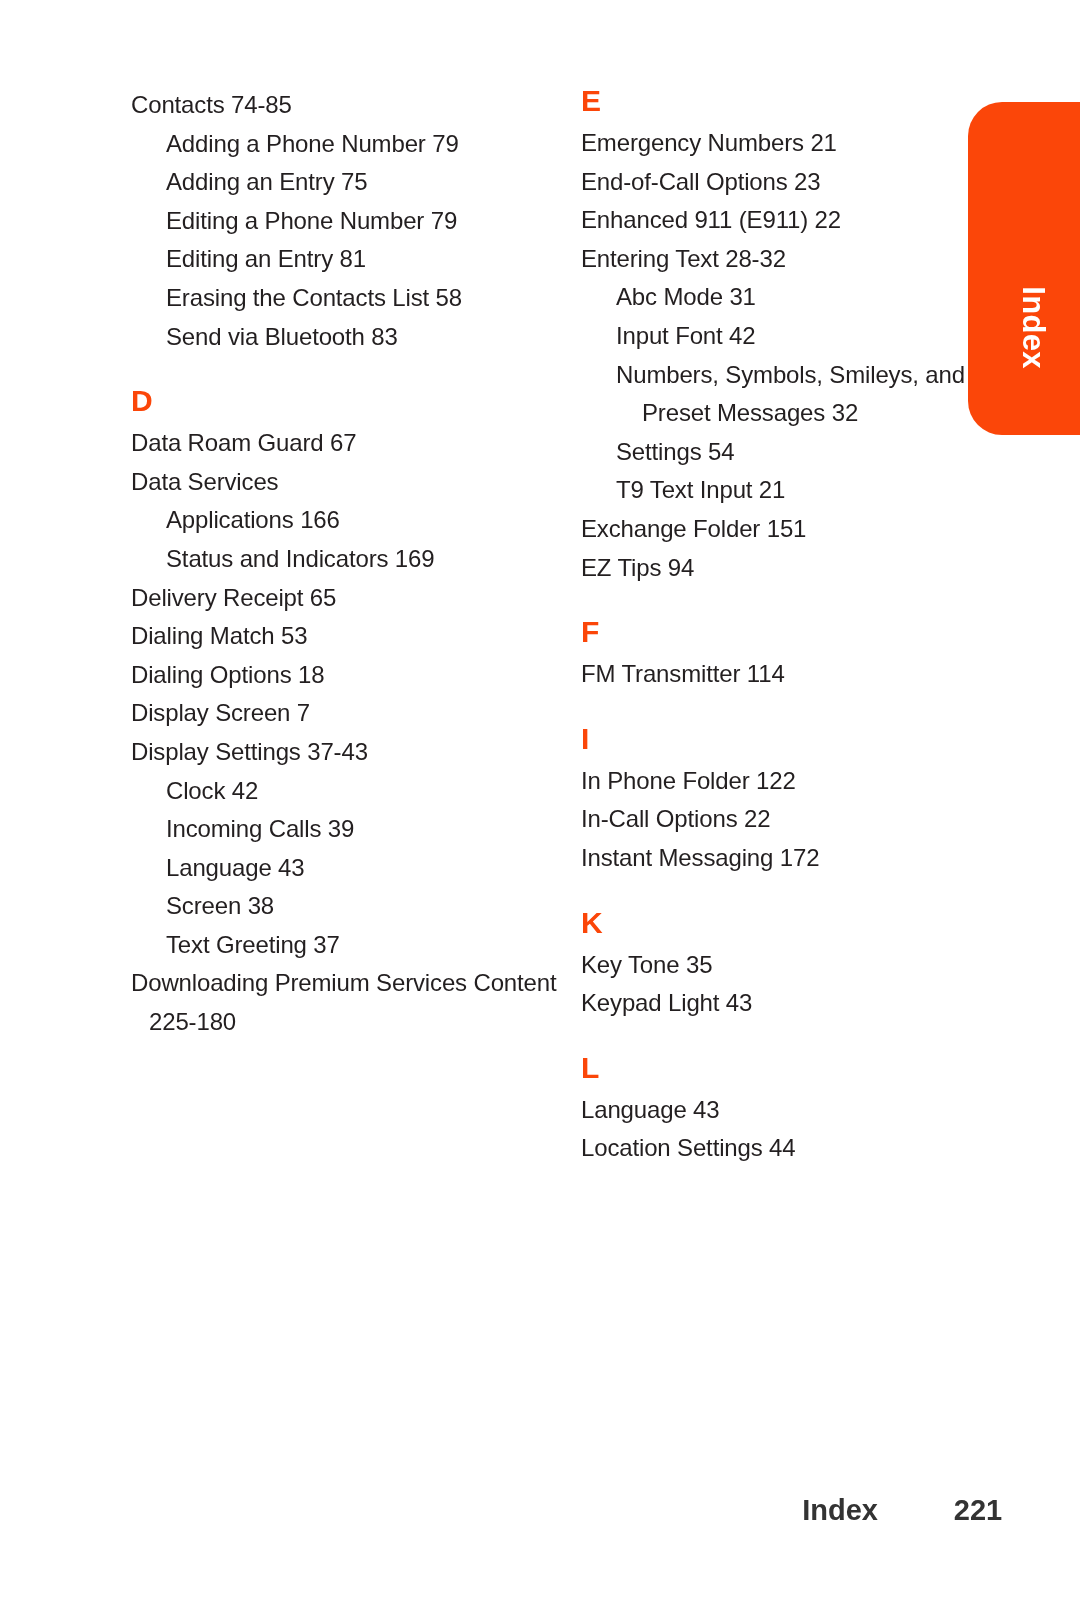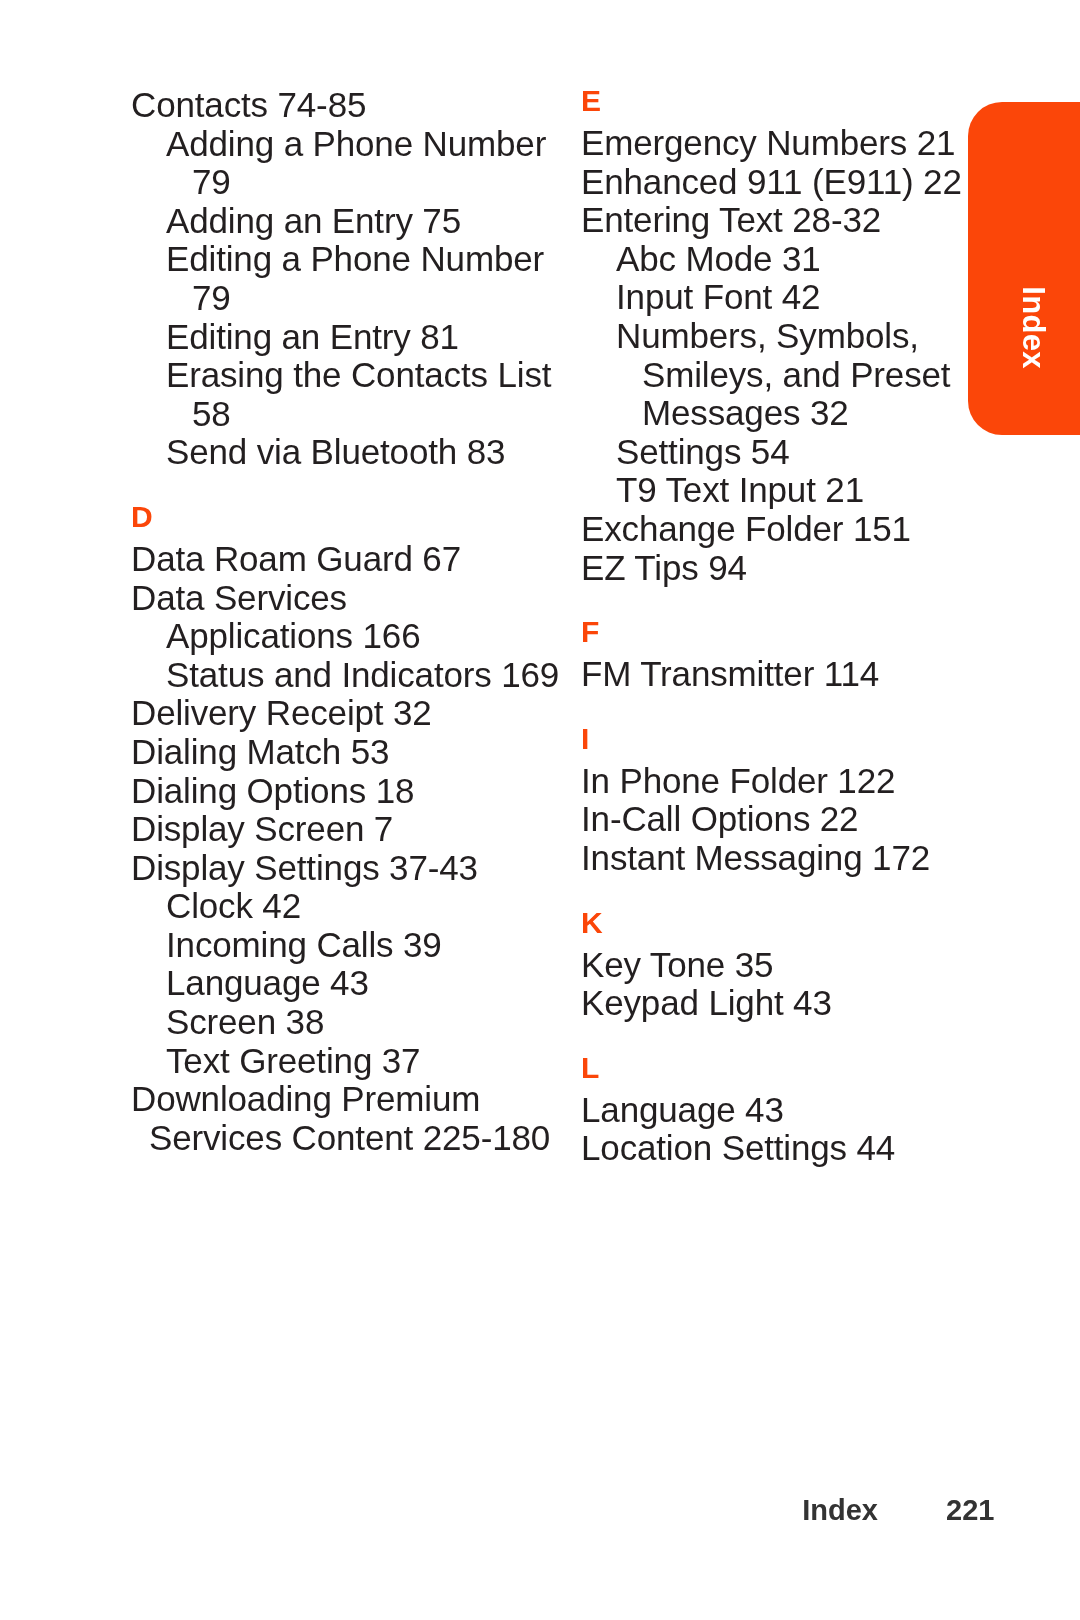--- a/index.html
+++ b/index.html
@@ -85,21 +85,21 @@
   .section + .section .section-letter {
     margin-top: 30px;
   }
   
   .column > .section:first-child > .section-letter {
     margin-top: 0;
   }
 
   
   .entry {
-    font-size: 35px;
+    font-size: 24px;
     line-height: 38.6px;
     color: #231f20;
     letter-spacing: -0.15px;
     white-space: normal;
     padding: 0;
     margin: 0;
   }
   
   .entry.lvl1 {
     margin-left: 0px;
@@ -123,21 +123,21 @@
     display: flex;
     align-items: center;
     justify-content: flex-end;
     padding-right: 70px;
     box-sizing: border-box;
     font-weight: bold;
     font-size: 29px;
     color: #333333;
   }
   .footer-label { margin-right: 68px; }
-  .footer-page  { min-width: 64px; text-align: left; }
+  .footer-page  { min-width: 64px; text-align: center; }
 </style>
 </head>
 <body>
 
 <div id="page">
 
   <div class="side-tab">
     <div class="side-tab-label">Index</div>
   </div>
 
@@ -151,37 +151,38 @@
           <div class="entry lvl2">Editing an Entry 81</div>
           <div class="entry lvl2">Erasing the Contacts List 58</div>
           <div class="entry lvl2">Send via Bluetooth 83</div>
         </div>
         <div class="section">
           <div class="section-letter">D</div>
           <div class="entry lvl1">Data Roam Guard 67</div>
           <div class="entry lvl1">Data Services</div>
           <div class="entry lvl2">Applications 166</div>
           <div class="entry lvl2">Status and Indicators 169</div>
-          <div class="entry lvl1">Delivery Receipt 32</div>
+          <div class="entry lvl1">Delivery Receipt 65</div>
           <div class="entry lvl1">Dialing Match 53</div>
           <div class="entry lvl1">Dialing Options 18</div>
           <div class="entry lvl1">Display Screen 7</div>
           <div class="entry lvl1">Display Settings 37-43</div>
           <div class="entry lvl2">Clock 42</div>
           <div class="entry lvl2">Incoming Calls 39</div>
           <div class="entry lvl2">Language 43</div>
           <div class="entry lvl2">Screen 38</div>
           <div class="entry lvl2">Text Greeting 37</div>
           <div class="entry lvl1">Downloading Premium Services Content 225-180</div>
         </div>
       </div>
       <div class="column right">
         <div class="section">
           <div class="section-letter">E</div>
           <div class="entry lvl1">Emergency Numbers 21</div>
+          <div class="entry lvl1">End-of-Call Options 23</div>
           <div class="entry lvl1">Enhanced 911 (E911) 22</div>
           <div class="entry lvl1">Entering Text 28-32</div>
           <div class="entry lvl2">Abc Mode 31</div>
           <div class="entry lvl2">Input Font 42</div>
           <div class="entry lvl2">Numbers, Symbols, Smileys, and Preset Messages 32</div>
           <div class="entry lvl2">Settings 54</div>
           <div class="entry lvl2">T9 Text Input 21</div>
           <div class="entry lvl1">Exchange Folder 151</div>
           <div class="entry lvl1">EZ Tips 94</div>
         </div>

